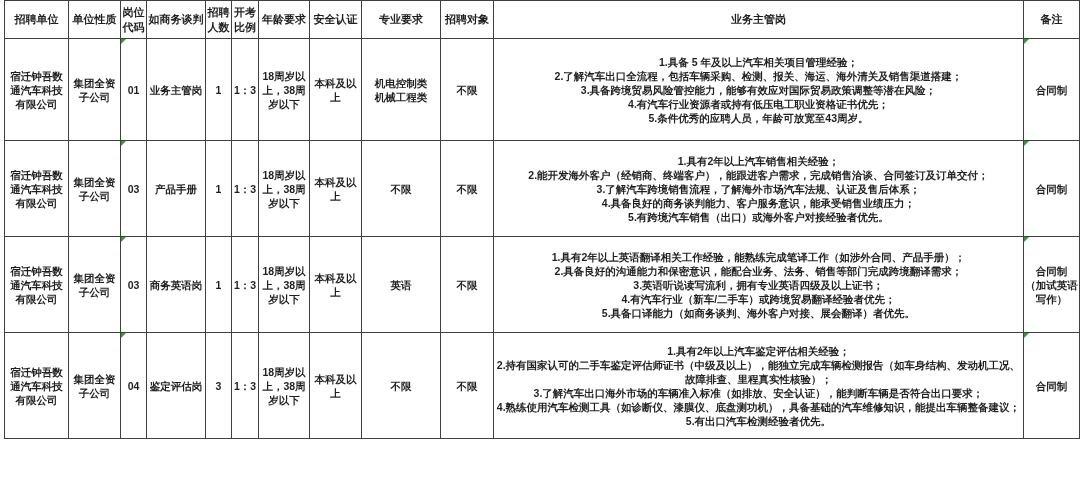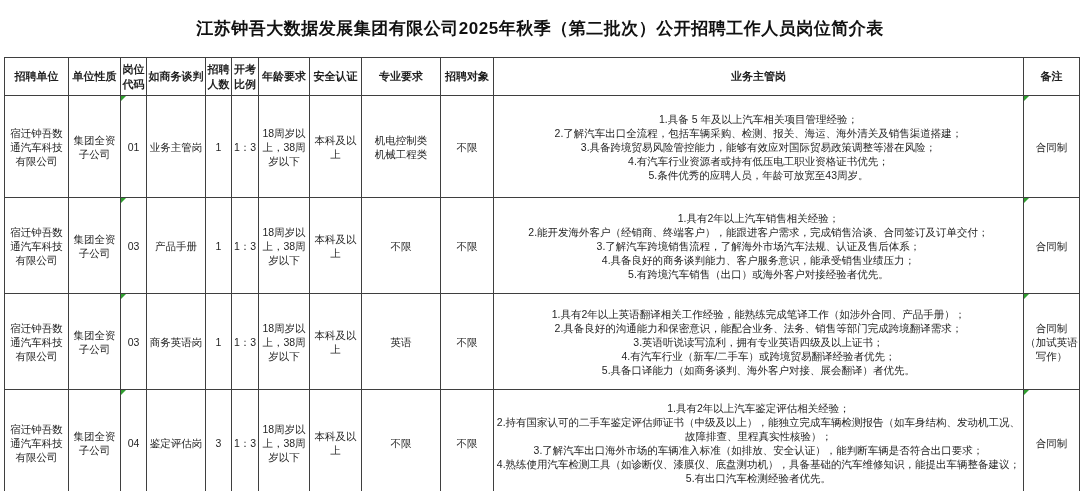--- a/index.html
+++ b/index.html
@@ -34,21 +34,21 @@
     width: 1075px;
   }
   table.jobs th, table.jobs td {
     border: 1px solid var(--grid-color, #3f3f3f);
     vertical-align: middle;
     text-align: center;
     padding: 1px;
     white-space: pre-line;
     overflow: hidden;
     position: relative;
-    font-weight: normal;
+    font-weight: bold;
   }
   table.jobs th {
     font-size: 11px;
     font-weight: bold;
     line-height: 1.3;
     height: 35px;
   }
   table.jobs td {
     font-size: 10.5px;
     line-height: 14px;
@@ -70,21 +70,20 @@
     height: 0;
     border-top: 5px solid var(--flag-color, #2f9e2f);
     border-right: 5px solid transparent;
   }
 </style>
 </head>
 <body>
 
 <div id="page">
 
-  <div class="title">江苏钟吾大数据发展集团有限公司2025年秋季（第二批次）公开招聘工作人员岗位简介表</div>
 
   <table class="jobs">
     <colgroup>
       <col style="width:64px">
         <col style="width:52px">
         <col style="width:26px">
       <col style="width:59px">
         <col style="width:26px">
         <col style="width:27px">
       <col style="width:51px">

